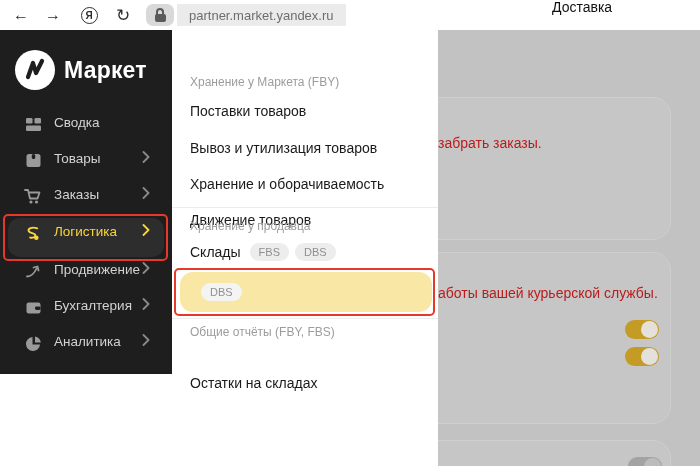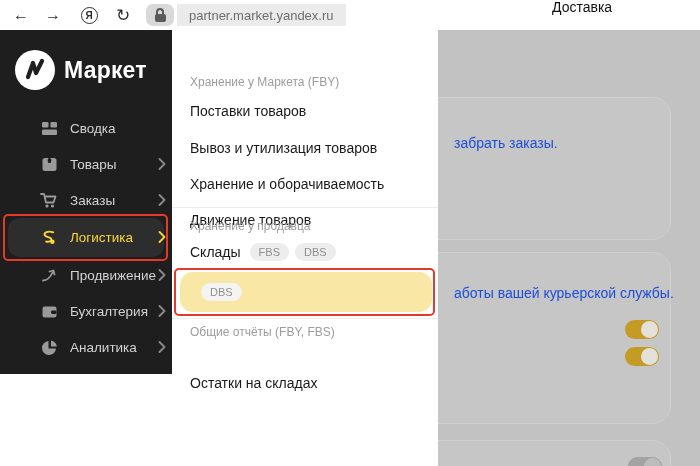--- a/index.html
+++ b/index.html
@@ -44,43 +44,43 @@
 
   
   #content {
     position:absolute; left:438px; top:30px; width:262px; height:436px;
     background:#c2c2c2; overflow:hidden; z-index:1;
   }
   .card {
     position:absolute; left:-80px; width:313px;
     background:#c6c6c6; border:1px solid #cfcfcf; border-radius:18px;
   }
-  .dim-text { position:absolute; font-size:14px; color:#1d4ed8; white-space:nowrap;margin-left:16px; }
+  .dim-text { position:absolute; font-size:14px; color:#b91c1c; white-space:nowrap; }
   .toggle { position:absolute; width:34px; height:19px; border-radius:10px; cursor:pointer; }
   .toggle .knob { position:absolute; top:1px; right:1px; width:17px; height:17px; border-radius:50%; }
   .toggle.on { background:#c49b25; }
   .toggle.on .knob { background:#e3e1da; }
   .toggle.off { background:#a3a3a3; }
   .toggle.off .knob { background:#bcbcbc; }
 
   
   #sidebar {
     position:absolute; left:0; top:30px; width:172px; height:344px;
     background:#1e1e1e; z-index:10;
   }
   .logo-row { position:absolute; left:15px; top:20px; display:flex; align-items:center; }
   .logo-circle {
     width:40px; height:40px; background:#ffffff; border-radius:50%;
     display:flex; align-items:center; justify-content:center;
   }
   .logo-text { margin-left:9px; color:#ffffff; font-size:23px; font-weight:700; letter-spacing:0.2px; }
 
   .side-item {
-    position:absolute; left:24px; width:156px; height:26px;
-    display:flex; align-items:center; cursor:pointer;
+    position:absolute; left:8px; width:156px; height:26px;
+    display:flex; align-items:flex-start; cursor:pointer;
   }
   .side-item .icon { width:18px; height:18px; margin-left:16px; display:flex; align-items:center; justify-content:center; }
   .side-item .lbl { margin-left:12px; font-size:13.5px; font-weight:500; color:#d2d2d2; }
   .side-item .chev { position:absolute; right:14px; display:flex; }
   .active-pill {
     position:absolute; left:8px; top:188px; width:156px; height:39px;
     background:#2d2d2d; border-radius:12px;
   }
   .side-item.active .lbl { color:#fbd53c; }
   .red-box-side {

